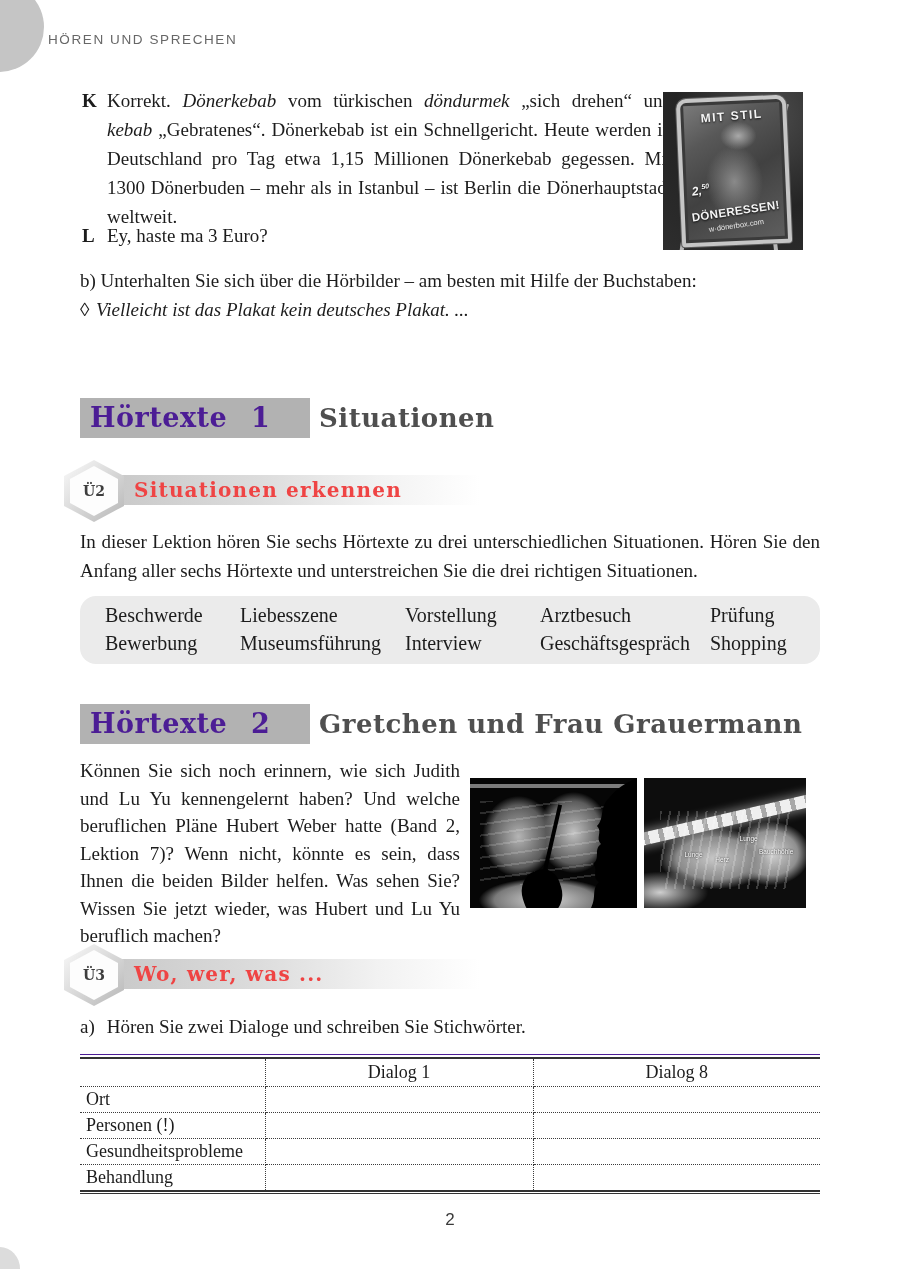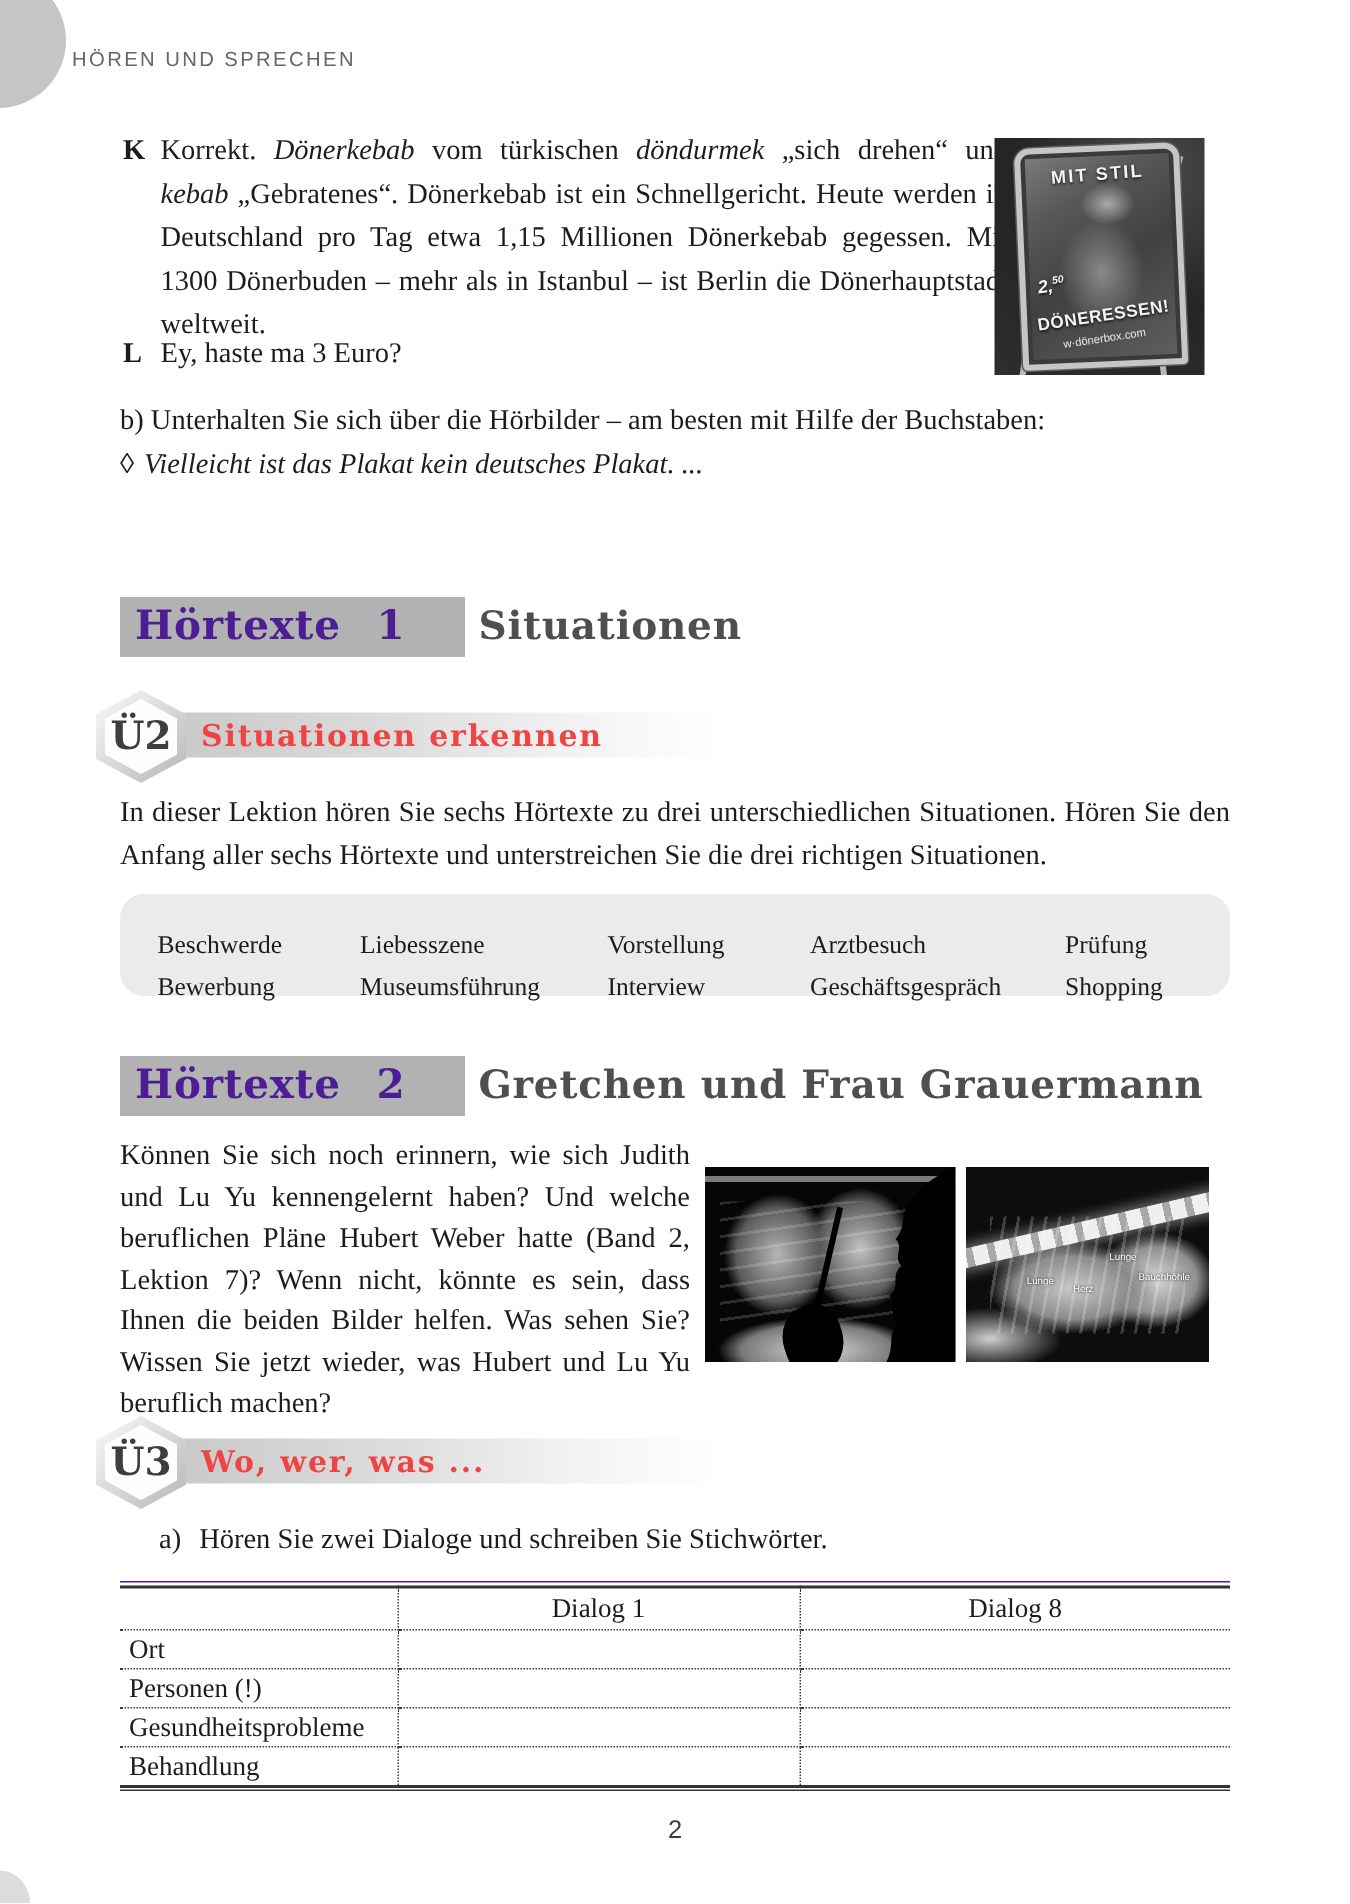--- a/index.html
+++ b/index.html
@@ -68,32 +68,32 @@
   
   .exhdr{position:absolute;left:64px;width:760px;height:62px;}
   .exbar{position:absolute;left:34px;top:15px;width:402px;height:30px;
          background:linear-gradient(to right,#c7c7c7 0%,#dcdcdc 40%,#f2f2f2 70%,#fff 95%);}
   .hexa{position:absolute;left:0;top:0;width:60px;height:62px;
         clip-path:polygon(50% 0%,100% 26%,100% 74%,50% 100%,0% 74%,0% 26%);
         background:linear-gradient(135deg,#f4f4f4 10%,#bdbdbd 90%);}
   .hexa .inner{position:absolute;inset:6px;
         clip-path:polygon(50% 0%,100% 26%,100% 74%,50% 100%,0% 74%,0% 26%);
         background:#fdfdfd;display:flex;align-items:center;justify-content:center;
-        font-family:"DejaVu Serif",serif;font-weight:bold;font-size:26px;color:#3e3e3e;}
+        font-family:"DejaVu Serif",serif;font-weight:bold;font-size:14px;color:#3e3e3e;}
   .extitle{position:absolute;left:70px;top:15px;height:30px;line-height:30px;
         font-family:"DejaVu Serif",serif;font-weight:bold;font-size:20px;color:#ef4444;
         letter-spacing:1.2px;white-space:nowrap;}
 
   .para{position:absolute;font-size:19px;line-height:29px;text-align:justify;hyphens:auto;}
 
   
   .wordbox{position:absolute;left:80px;top:596px;width:740px;height:68px;background:#ebebeb;
-           border-radius:16px;box-sizing:border-box;padding:24px 0 0 25px;
+           border-radius:16px;box-sizing:border-box;padding:8px 0 0 25px;
            display:grid;grid-template-columns:135px 165px 135px 170px auto;
-           grid-auto-rows:28px;font-size:17px;}
+           grid-auto-rows:28px;font-size:20px;}
   .wordbox span{white-space:nowrap;}
 
   
   .xray{position:absolute;top:778px;height:130px;overflow:hidden;background:#070707;}
   .xray.human{left:470px;width:167px;
       background:
         radial-gradient(ellipse 46px 52px at 29% 45%,#b5b5b5,#5a5a5a 60%,rgba(0,0,0,0) 78%),
         radial-gradient(ellipse 46px 52px at 62% 42%,#c2c2c2,#5c5c5c 60%,rgba(0,0,0,0) 78%),
         radial-gradient(ellipse 78px 26px at 45% 94%,#d8d8d8,#7a7a7a 65%,rgba(0,0,0,0) 85%),
         #060606;}
@@ -113,21 +113,21 @@
         #0d0d0d;}
   .xray.animal .spine{position:absolute;left:-12px;top:34px;width:200px;height:13px;border-radius:7px;
       background:repeating-linear-gradient(90deg,#efefef 0 10px,#a8a8a8 10px 15px);
       transform:rotate(-13deg);box-shadow:0 0 8px 3px rgba(255,255,255,.35);}
   .xray.animal .ribs{position:absolute;left:10%;top:25%;width:80%;height:60%;opacity:.5;
       background:repeating-linear-gradient(100deg,rgba(255,255,255,.4) 0 2px,rgba(0,0,0,0) 2px 9px);}
   .xray-label{position:absolute;color:#fff;font-family:"Liberation Sans",sans-serif;
       font-size:6.5px;text-shadow:0 0 2px #000;white-space:nowrap;}
 
   
-  .taska{position:absolute;left:80px;top:1016px;font-size:19px;margin-left:26px;}
+  .taska{position:absolute;left:80px;top:1016px;font-size:19px;}
   .taska .pfx{margin-right:12px;}
   .wtable{position:absolute;left:80px;top:1054px;width:740px;
           border-top:1px solid #4c1d95;border-bottom:1px solid #333;}
   .wtable table{border-collapse:collapse;width:100%;table-layout:fixed;
           border-top:2px solid #333;border-bottom:2px solid #333;margin:1.5px 0;
           font-size:18px;}
   .wtable col.c1{width:185px;} .wtable col.c2{width:268px;} .wtable col.c3{width:287px;}
   .wtable td{height:25px;padding:0;border-bottom:1.5px dotted #3c3c3c;}
   .wtable td:first-child,.wtable td:nth-child(2){border-right:1.5px dotted #3c3c3c;}
   .wtable tr:last-child td{border-bottom:none;}

